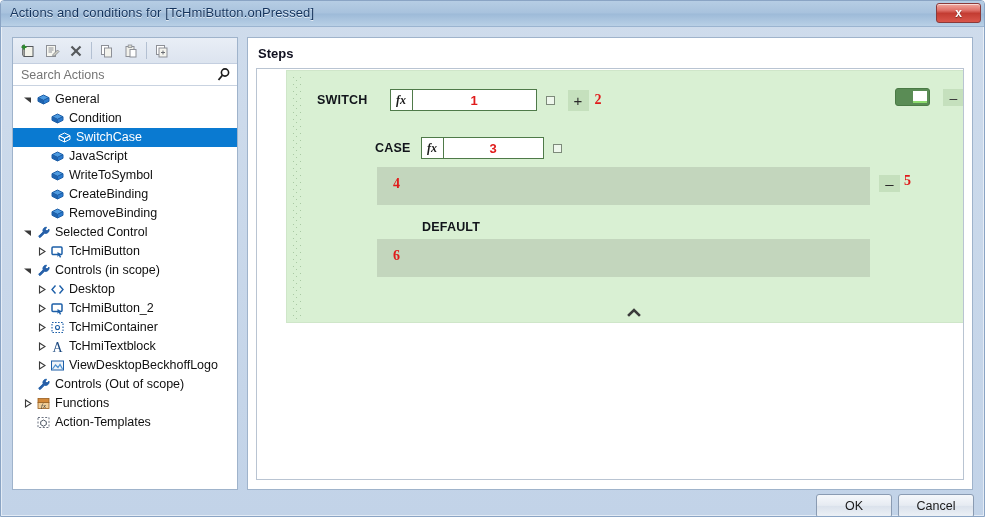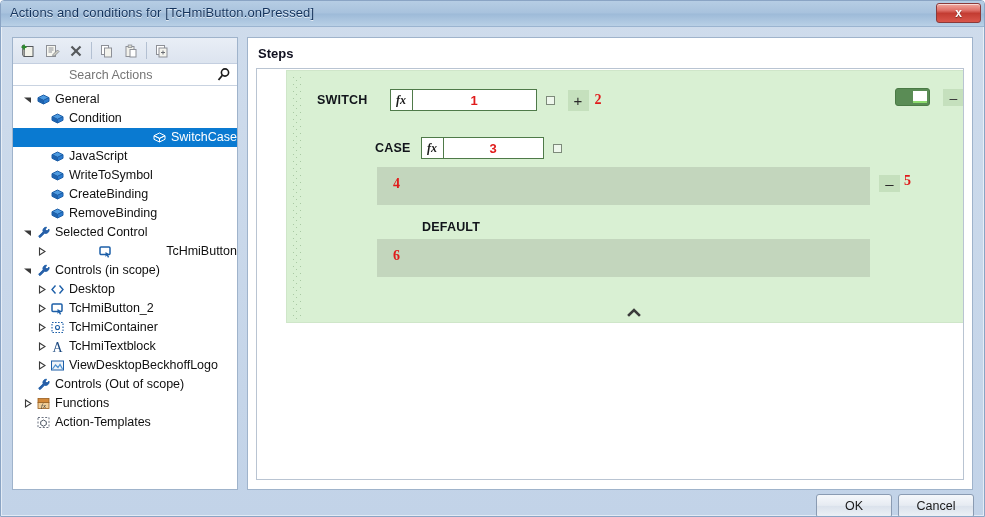--- a/index.html
+++ b/index.html
@@ -88,21 +88,20 @@
     background: #ffffff;
     border-bottom: 1px solid #c9d3e1;
   }
   #search-input {
     position: absolute; left: 6px; top: 2px;
     width: 185px; height: 18px;
     border: none; outline: none;
     font-family: "Liberation Sans", sans-serif;
     font-size: 12.5px; color: #6b6b6b;
     background: transparent;
-    margin-left: 48px;
   }
   #search-icon {
     position: absolute; right: 6px; top: 3px;
     width: 15px; height: 15px;
     cursor: pointer;
   }
 
   #tree {
     position: absolute; left: 0; top: 49px;
     width: 224px; height: 402px;
@@ -372,21 +371,21 @@
             <span class="tw"></span>
             <span class="ticon">
               <svg width="15" height="15" viewBox="0 0 15 15">
                 <polygon points="7.5,3 13,5.7 7.5,8.4 2,5.7" fill="#4d9ae0" stroke="#1d5fa8" stroke-width="1"></polygon>
                 <polygon points="2,5.7 7.5,8.4 7.5,12 2,9.3" fill="#1d63b0" stroke="#1d5fa8" stroke-width="1"></polygon>
                 <polygon points="13,5.7 7.5,8.4 7.5,12 13,9.3" fill="#2a7bd0" stroke="#1d5fa8" stroke-width="1"></polygon>
               </svg>
             </span>
             <span class="tlabel">Condition</span>
           </div>
-          <div class="tree-row selected" style="padding-left: 10px; justify-content: flex-end;">
+          <div class="tree-row selected" style="padding-left: 29px;">
             <span class="tw"></span>
             <span class="ticon">
               <svg width="15" height="15" viewBox="0 0 15 15">
                 <polygon points="7.5,3 13,5.7 7.5,8.4 2,5.7" fill="none" stroke="#ffffff" stroke-width="1"></polygon>
                 <polygon points="2,5.7 7.5,8.4 7.5,12 2,9.3" fill="none" stroke="#ffffff" stroke-width="1"></polygon>
                 <polygon points="13,5.7 7.5,8.4 7.5,12 13,9.3" fill="none" stroke="#ffffff" stroke-width="1"></polygon>
               </svg>
             </span>
             <span class="tlabel">SwitchCase</span>
           </div>
@@ -440,21 +439,21 @@
                 <polygon points="1,2.5 8,2.5 8,8" fill="#3a3a3a"></polygon>
               </svg>
             </span>
             <span class="ticon">
               <svg width="15" height="15" viewBox="0 0 15 15">
                 <path d="M10.5 2.2 a3.4 3.4 0 0 0 -3.4 4.6 L2.6 11.3 l1.4 1.4 l4.5 -4.5 a3.4 3.4 0 0 0 4.5 -4.1 l-2 2 l-1.6 -1.6 z" fill="#2a5fa8" stroke="#1d5fa8" stroke-width="0.9"></path>
               </svg>
             </span>
             <span class="tlabel">Selected Control</span>
           </div>
-          <div class="tree-row" style="padding-left: 22px; justify-content: space-between;">
+          <div class="tree-row" style="padding-left: 22px;">
             <span class="tw">
               <svg width="9" height="9" viewBox="0 0 9 9">
                 <polygon points="2.5,1 8,4.5 2.5,8" fill="none" stroke="#3a3a3a" stroke-width="1.1"></polygon>
               </svg>
             </span>
             <span class="ticon">
               <svg width="15" height="15" viewBox="0 0 15 15">
                 <rect x="2" y="3" width="10" height="7.5" rx="1" fill="none" stroke="#1d5fa8" stroke-width="1.5"></rect>
                 <path d="M7.5 8 l0 5 l1.3 -1.4 l1.1 2.2 l1.3 -0.7 l-1.1 -2.1 l1.9 -0.2 z" fill="#1d5fa8"></path>
               </svg>

